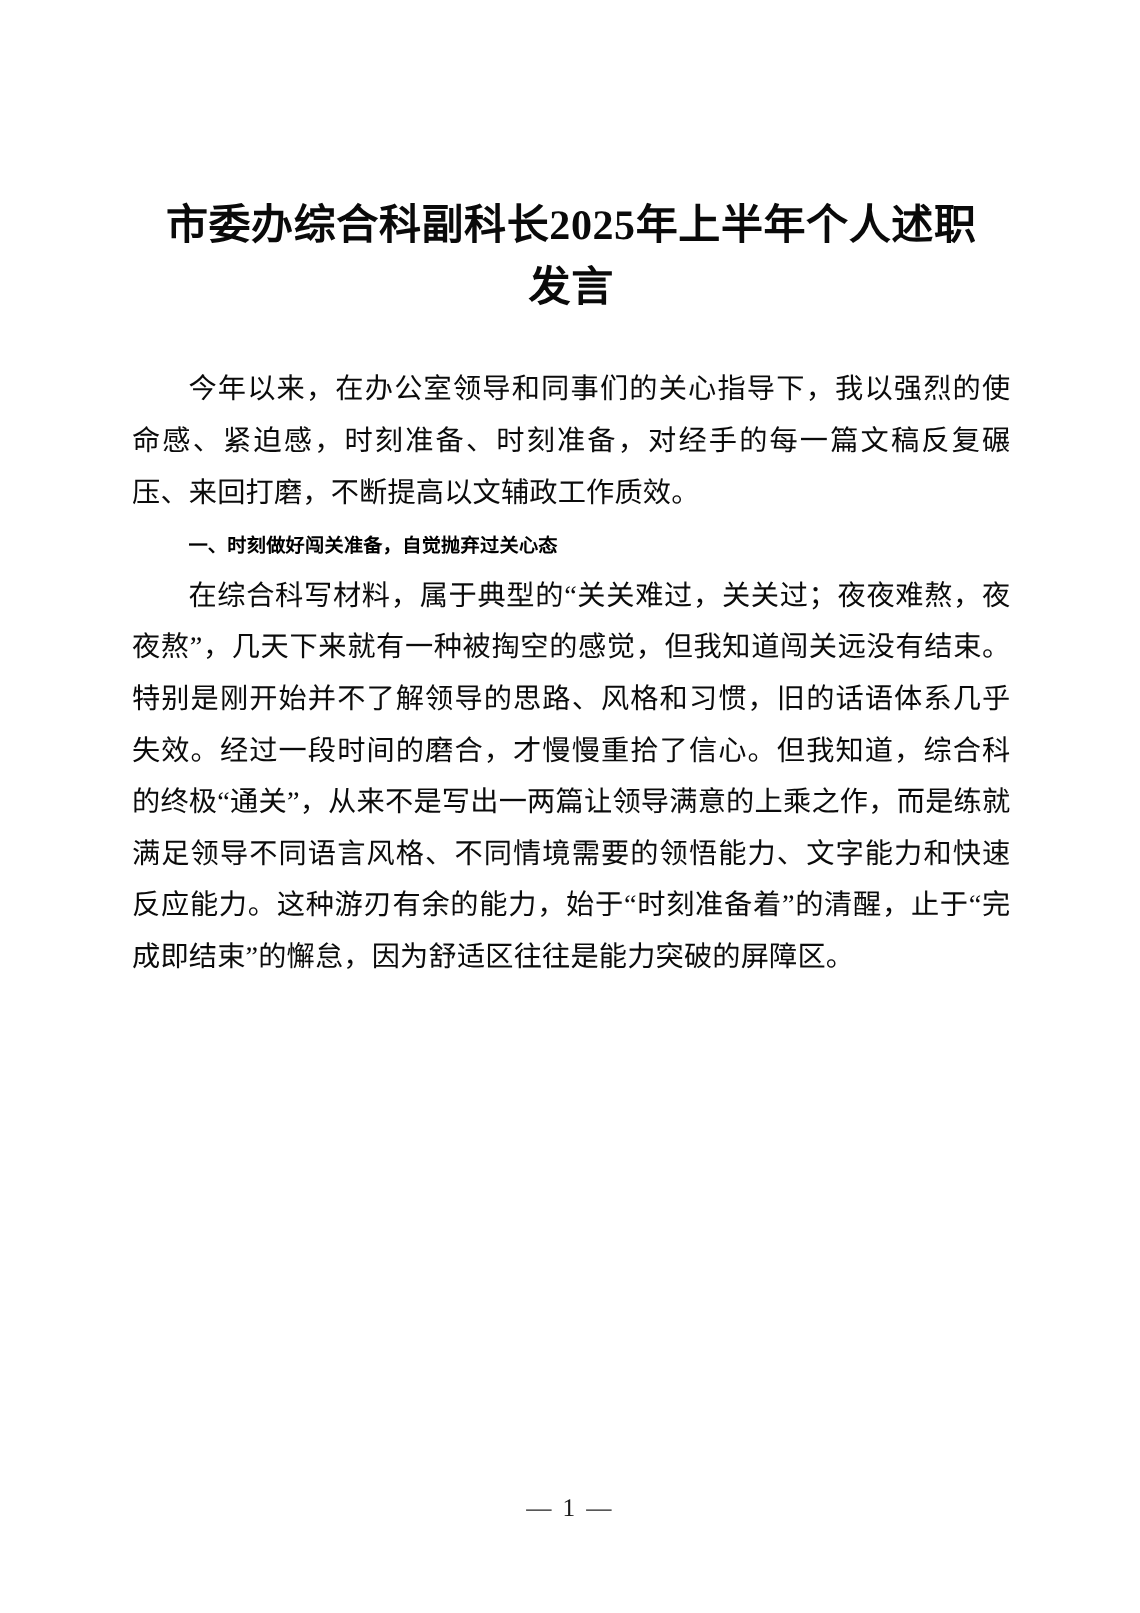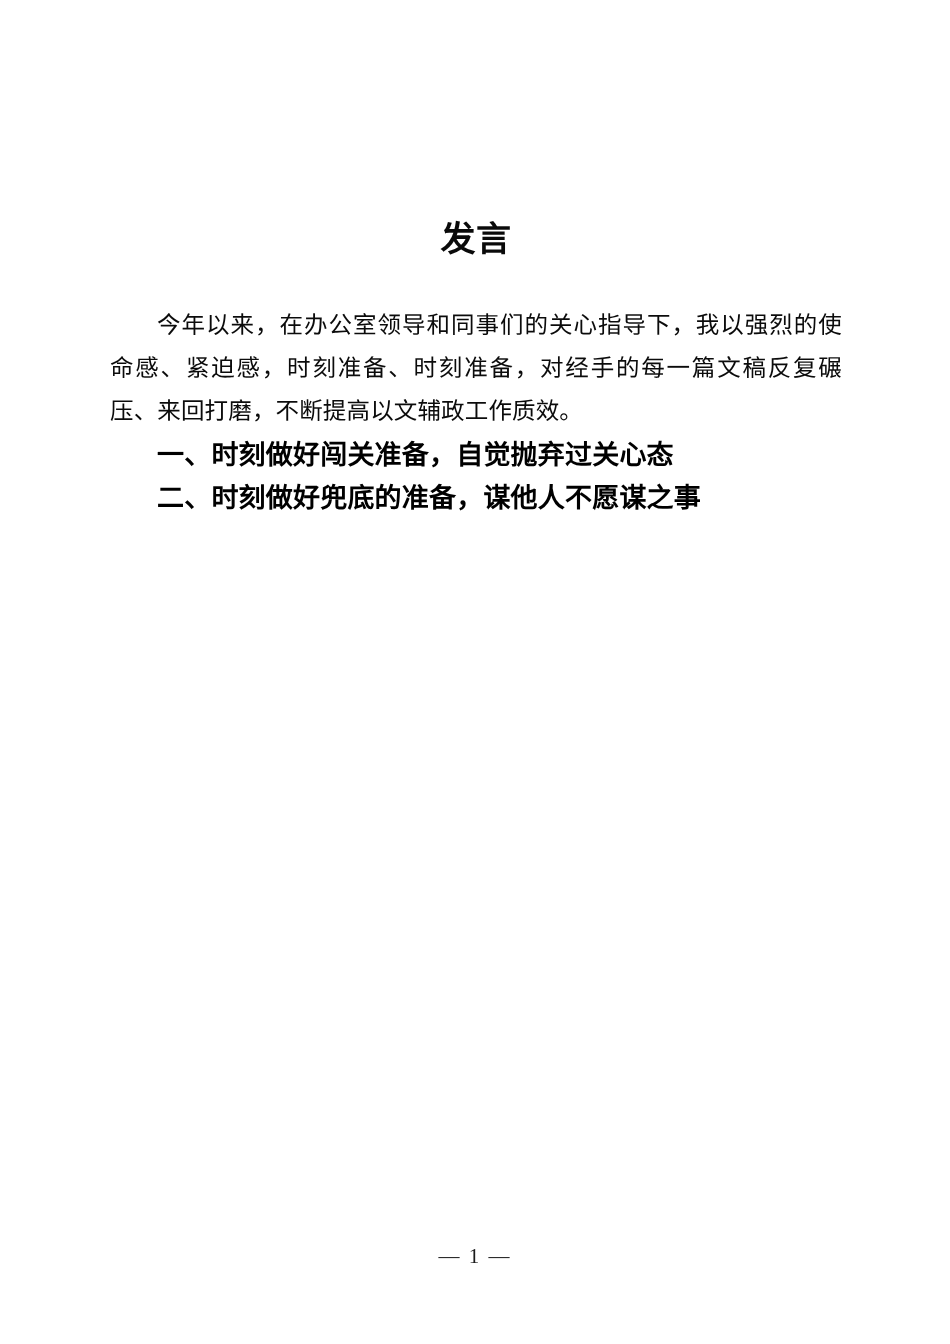--- a/index.html
+++ b/index.html
@@ -43,21 +43,21 @@
   }
 
   .title-spacer {
     height: 38px;
   }
 
   
   .heading {
     font-family: "DejaVu Sans", "Liberation Sans", sans-serif;
     font-weight: 700;
-    font-size: 27px;
+    font-size: 16px;
     line-height: 43px;
     text-indent: 47px;
     margin: 0;
     padding: 0;
     letter-spacing: 0.2px;
     color: #000000;
   }
 
   
   .para {
@@ -92,31 +92,31 @@
   }
 </style>
 </head>
 <body>
 
 <div class="page">
 
   <div class="doc-body">
 
     <h1 class="doc-title">
-      <br>
+      <span>市委办综合科副科长2025年上半年个人述职</span><br>
       <span>发言</span>
     </h1>
 
     <div class="title-spacer"></div>
 
     <p class="para">今年以来，在办公室领导和同事们的关心指导下，我以强烈的使命感、紧迫感，时刻准备、时刻准备，对经手的每一篇文稿反复碾压、来回打磨，不断提高以文辅政工作质效。</p>
 
     <h2 class="heading">一、时刻做好闯关准备，自觉抛弃过关心态</h2>
 
+    <p class="para">在综合科写材料，属于典型的“关关难过，关关过；夜夜难熬，夜夜熬”，几天下来就有一种被掏空的感觉，但我知道闯关远没有结束。特别是刚开始并不了解领导的思路、风格和习惯，旧的话语体系几乎失效。经过一段时间的磨合，才慢慢重拾了信心。但我知道，综合科的终极“通关”，从来不是写出一两篇让领导满意的上乘之作，而是练就满足领导不同语言风格、不同情境需要的领悟能力、文字能力和快速反应能力。这种游刃有余的能力，始于“时刻准备着”的清醒，止于“完成即结束”的懈怠，因为舒适区往往是能力突破的屏障区。</p>
 
-    <h2 class="heading">二、时刻做好兜底的准备，谋他人不愿谋之事</h2>
 
 
   </div>
 
   <div class="page-footer">— 1 —</div>
 
 </div>
 
 </body></html>

